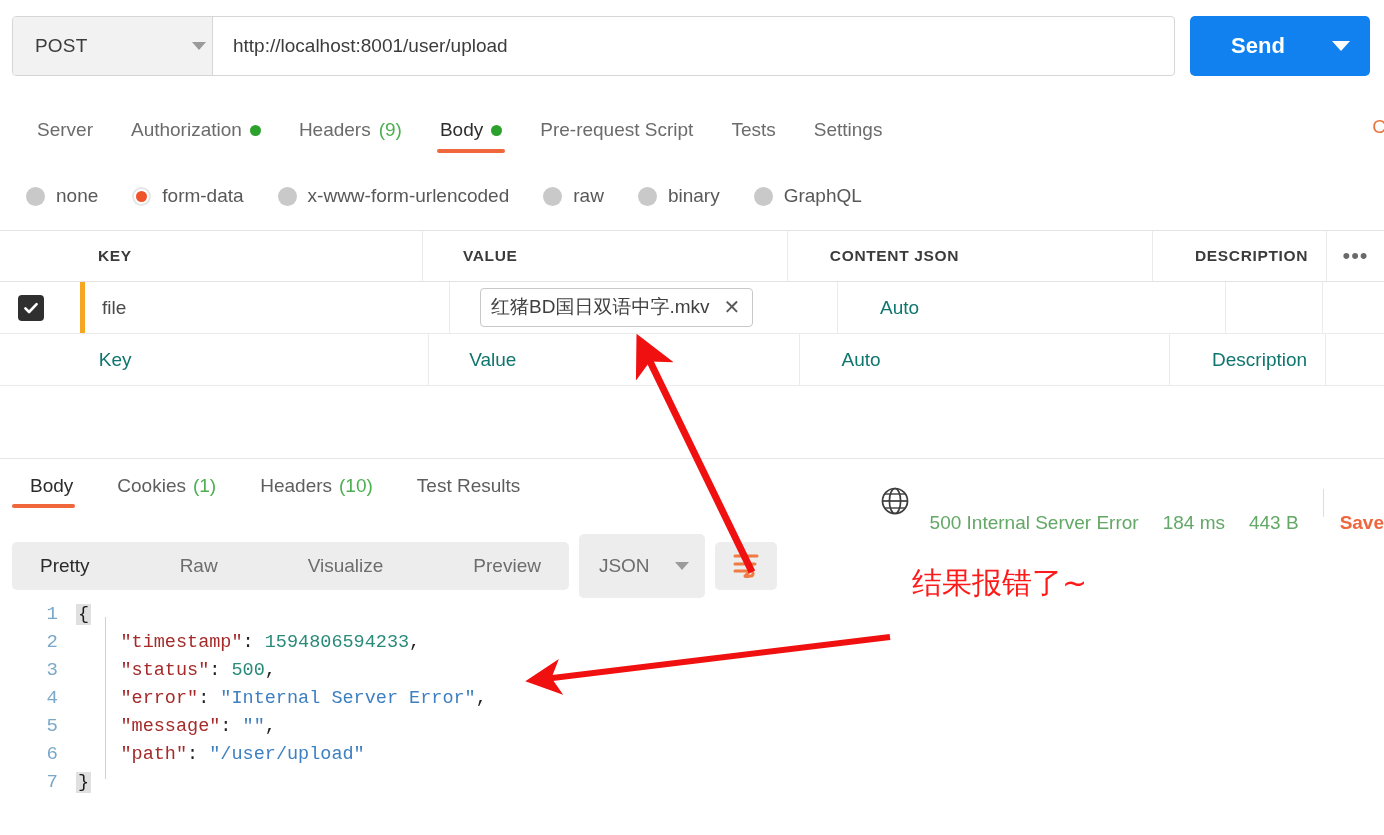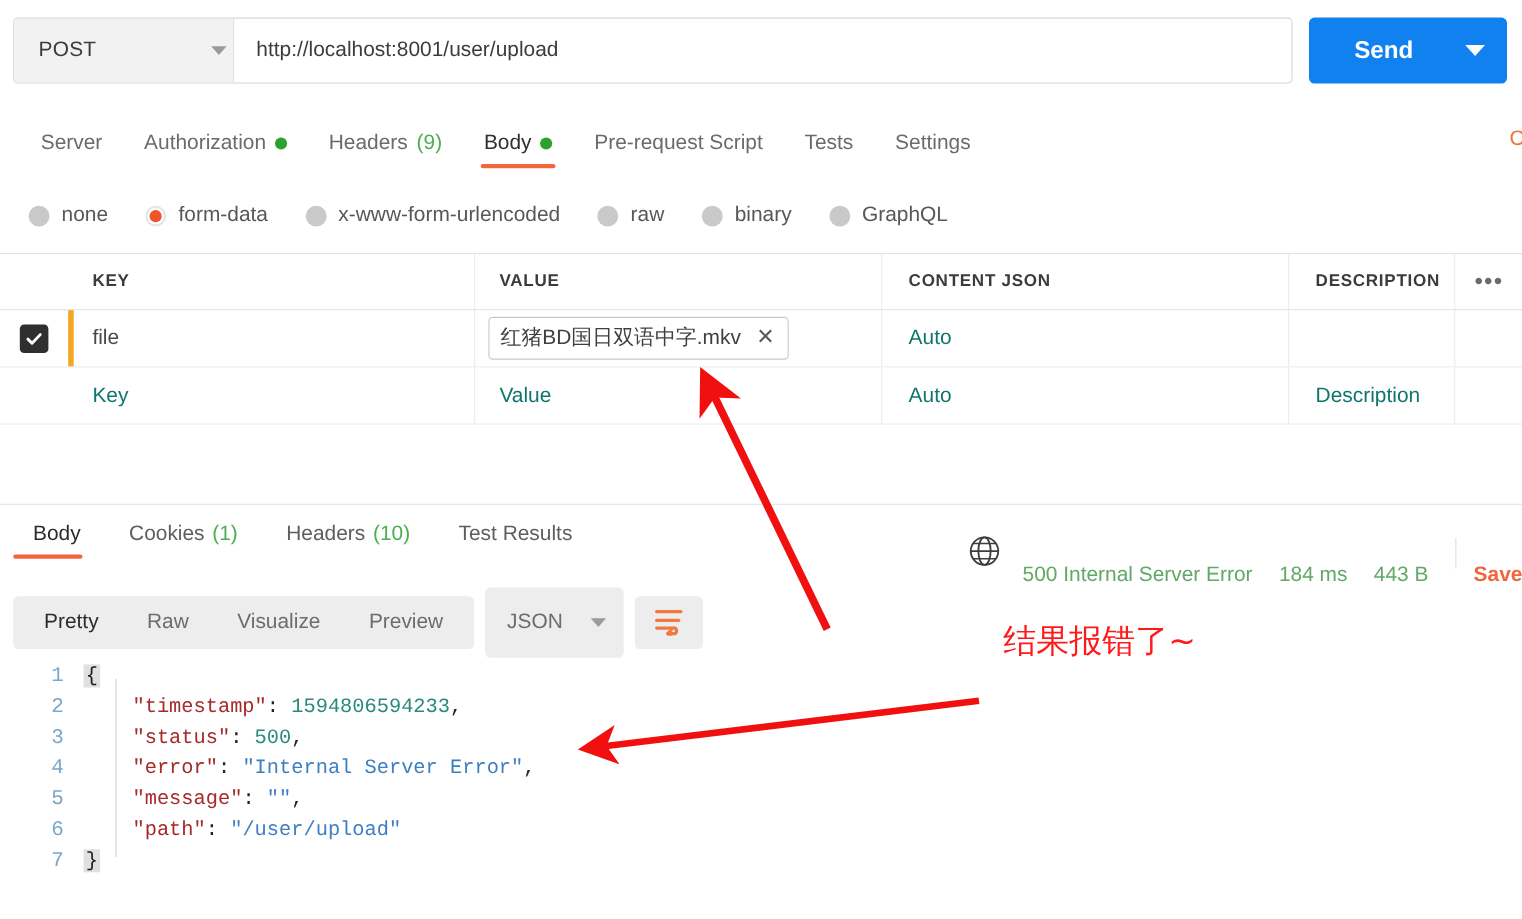--- a/index.html
+++ b/index.html
@@ -79,21 +79,21 @@
   .radio-out {
     width:19px;height:19px;border-radius:50%;background:#c9c9c9;
     display:flex;align-items:center;justify-content:center;
   }
   .radio-out.sel { background:#ffffff; box-shadow: inset 0 0 0 2px #e6e6e6; }
   .radio-in { width:11px;height:11px;border-radius:50%;background:#f0542a; }
   .radio-lbl { font-size:19px; color:#585858; }
 
   
   .kvtable { position:absolute; left:0; top:230px; width:1384px; }
-  .kvrow { display:flex; height:52px; border-bottom:1px solid #ebebeb; }
+  .kvrow { display:flex; height:52px; border-bottom:1px solid #ebebeb;gap:18px; }
   .kvrow.head { height:52px; border-top:1px solid #e3e3e3; border-bottom:1px solid #e3e3e3; }
   .kvcell { display:flex; align-items:center; border-right:1px solid #ebebeb; position:relative; }
   .c-check { width:62px; justify-content:center; border-right:0; }
   .c-key   { width:370px; padding-left:22px; }
   .c-val   { width:370px; padding-left:12px; }
   .c-ct    { width:370px; padding-left:24px; }
   .c-desc  { flex:1; padding-left:24px; border-right:0; }
   .c-more  { width:62px; justify-content:center; border-right:0; border-left:1px solid #ebebeb; }
   .hdr-txt { font-size:15.5px; font-weight:bold; color:#3b3b3b; letter-spacing:.65px; }
   .cell-txt { font-size:19px; color:#4a4a4a; }
@@ -136,21 +136,21 @@
   }
   .globe-ic { margin-right:20px; }
   .meta-green { color:#62a866; font-size:19px; margin-right:24px; white-space:nowrap;margin-top:39px; }
   .meta-divider { width:1px; height:28px; background:#dddddd; margin-right:16px; }
   .save-link { color:#f0653c; font-size:19px; font-weight:bold; cursor:pointer; white-space:nowrap;margin-top:40px; }
 
   
   .view-toolbar { position:absolute; left:12px; top:534px; display:flex; align-items:center; gap:10px; }
   .seg {
     background:#ededed; border-radius:5px; height:48px;
-    display:flex; align-items:center; padding:0 6px;
+    display:flex; align-items:center; padding:0 6px;gap:46px;
   }
   .seg-btn {
     padding:0 22px; height:48px; display:flex; align-items:center;
     font-size:19px; color:#6d6d6d; cursor:pointer;
   }
   .seg-btn.active { color:#2b2b2b; }
   .seg-sel {
     background:#ededed; border-radius:5px; height:64px; min-width:126px;
     display:flex; align-items:center; justify-content:space-between;
     padding:0 16px 0 20px; cursor:pointer;

